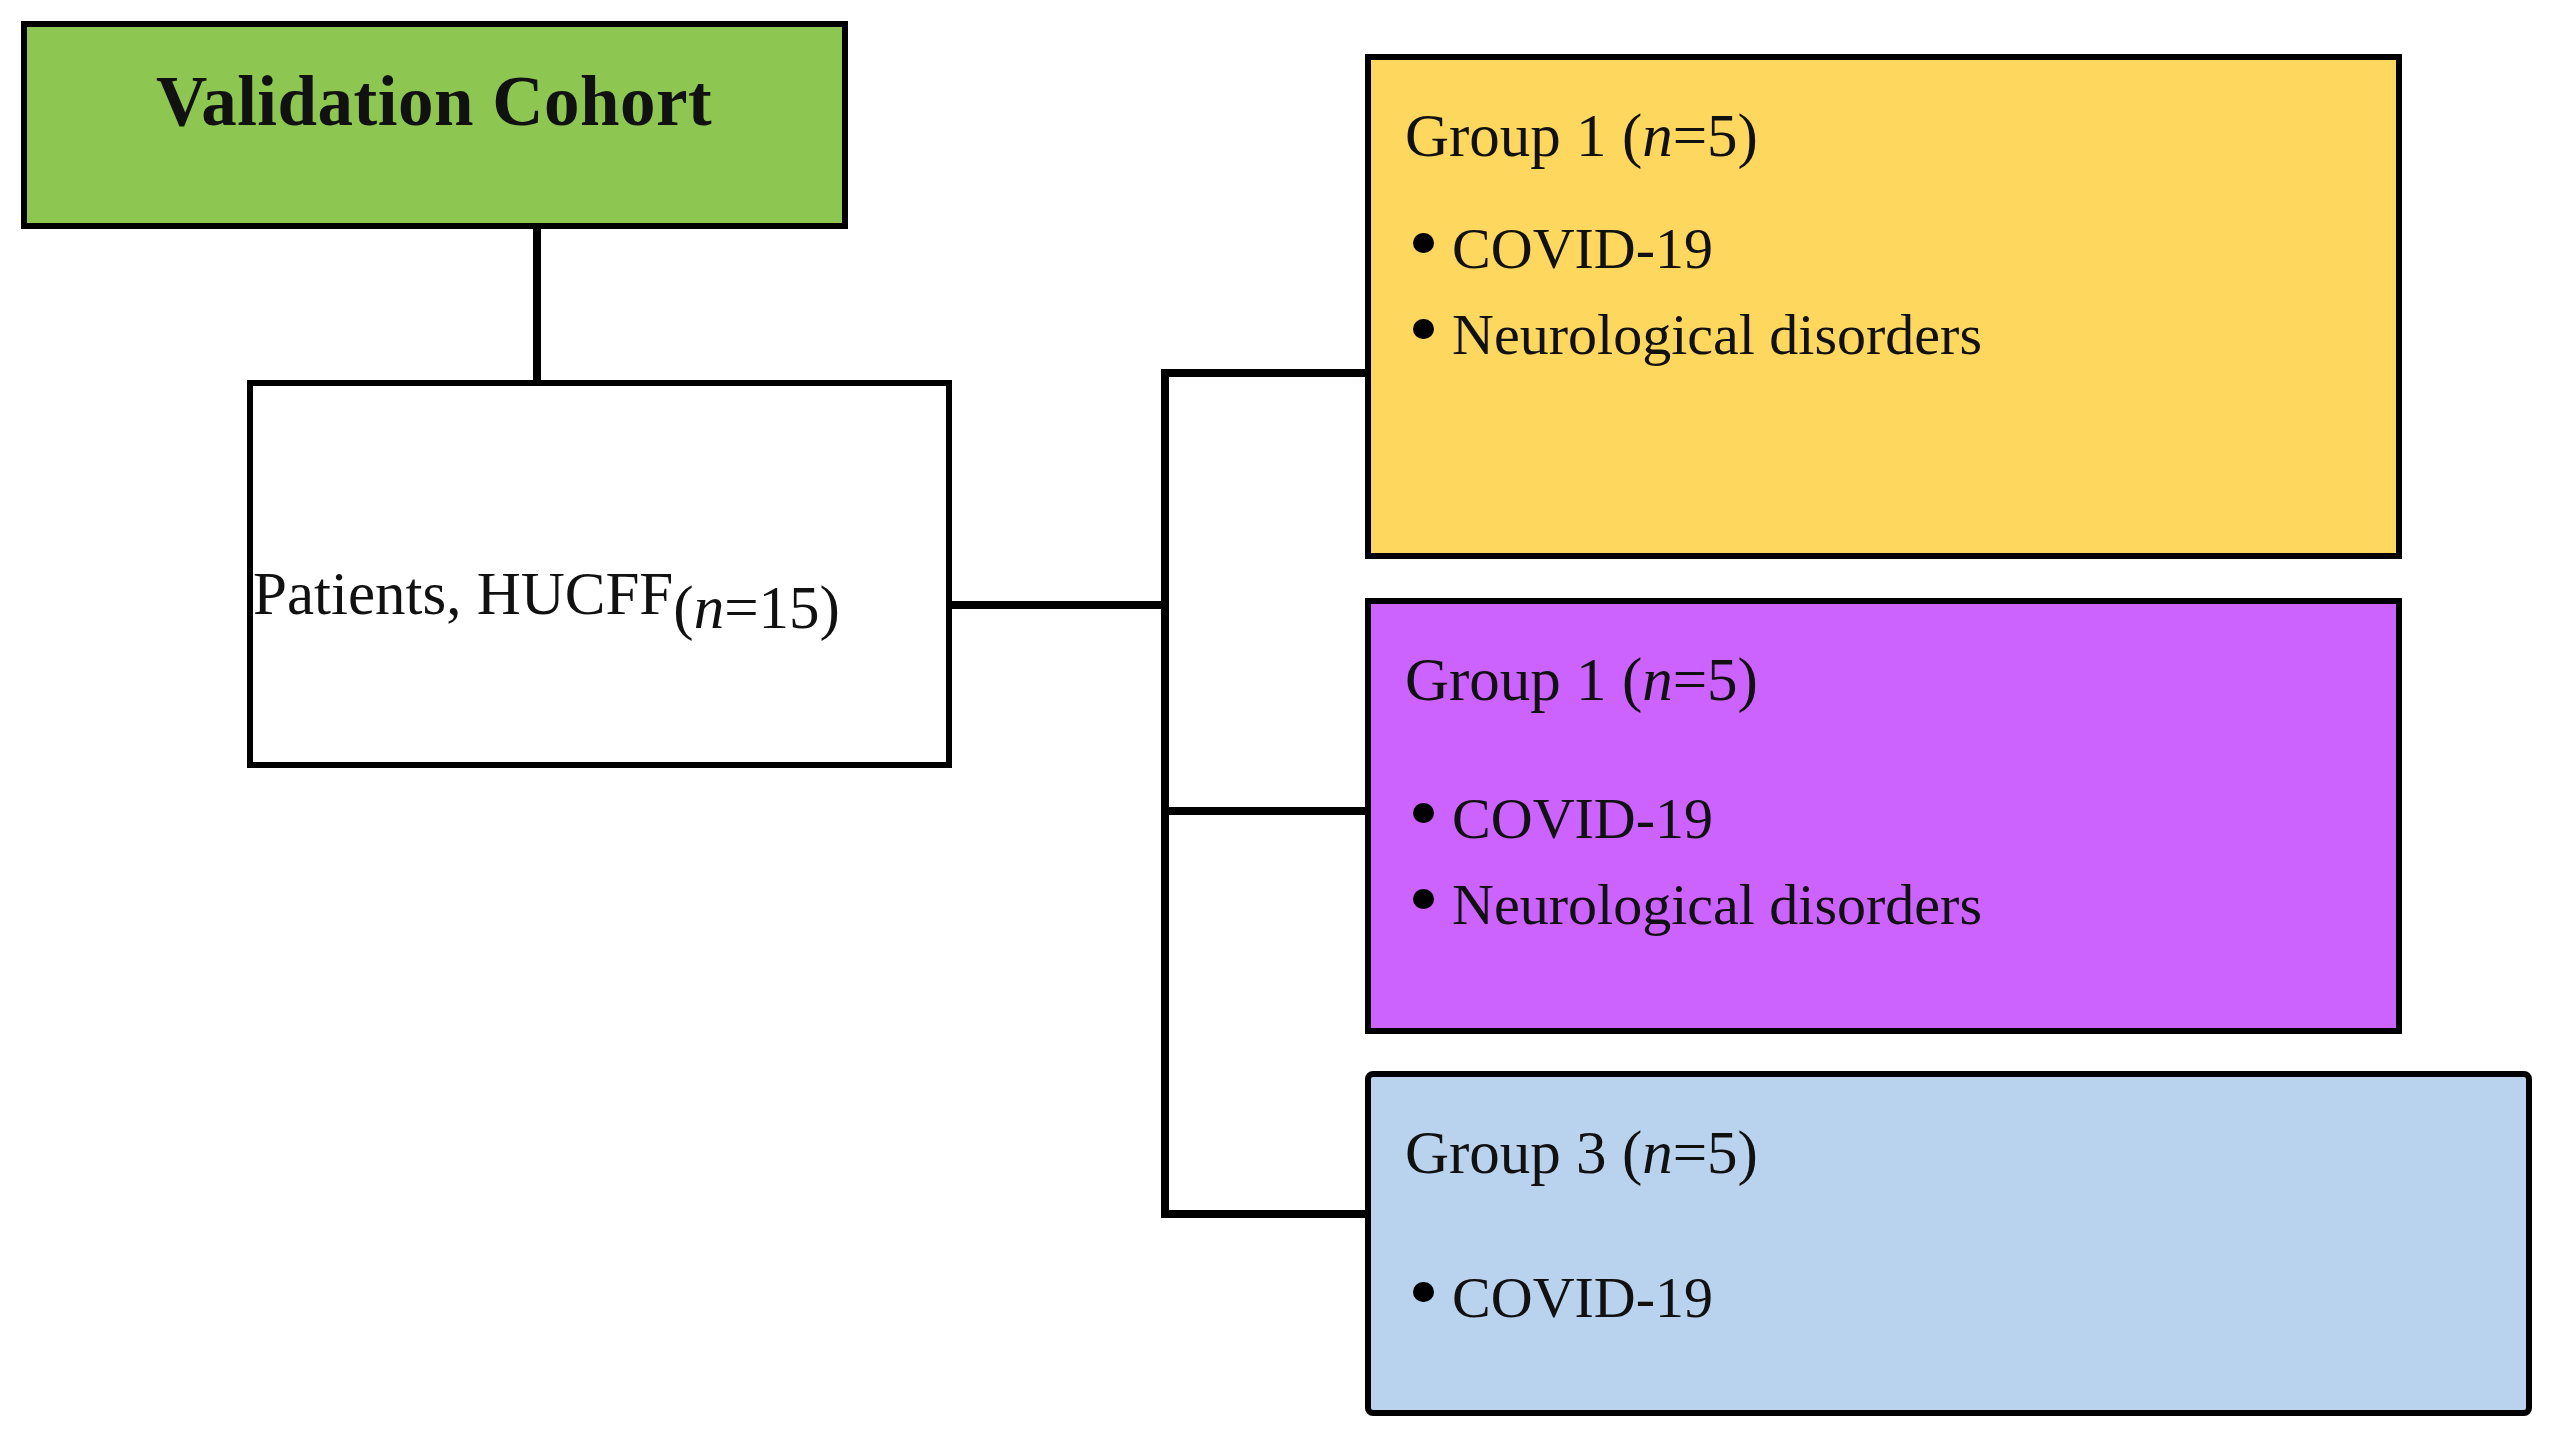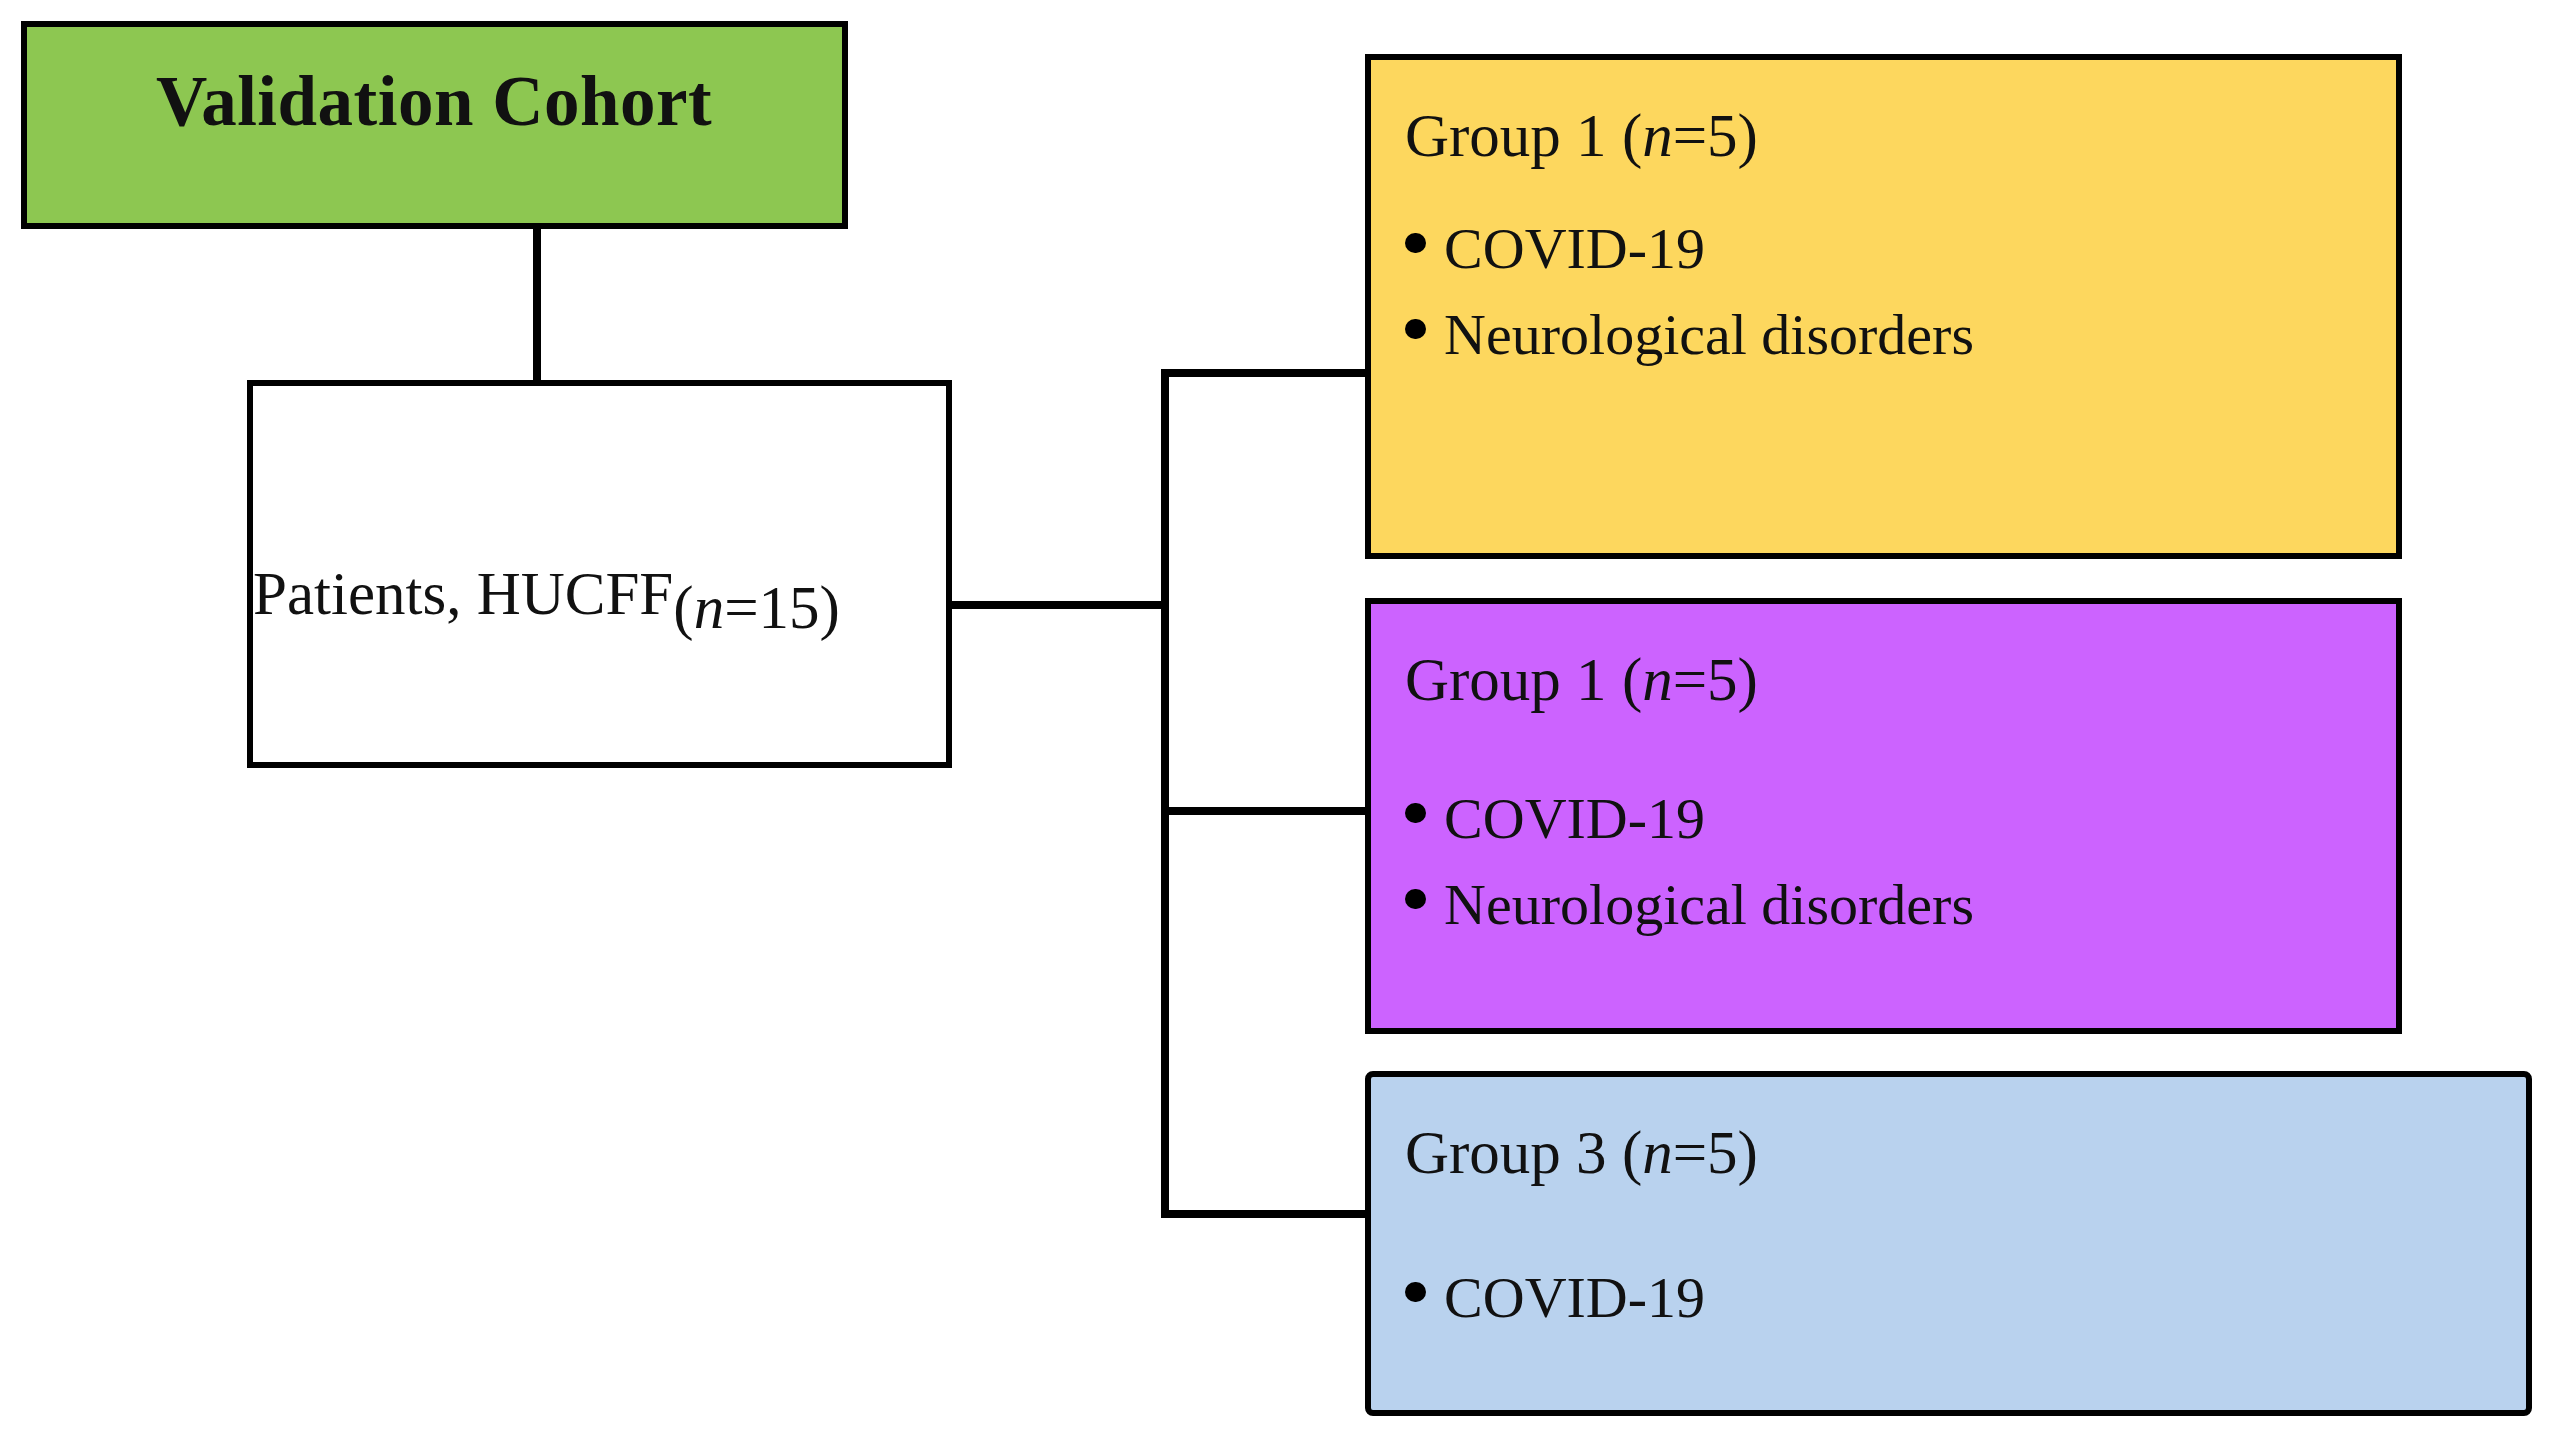--- a/index.html
+++ b/index.html
@@ -99,21 +99,21 @@
   }
 
   .group-title {
     font-size: 61px;
     line-height: 1.0;
     margin: 32px 0 0 0;
     white-space: nowrap;
   }
   .bullets {
     list-style: none;
-    margin: 0;
+    margin: 8px;
     padding: 0;
   }
   .g1 .bullets { margin-top: 54px; }
   .g2 .bullets { margin-top: 80px; }
   .g3 .bullets { margin-top: 86px; }
 
   .bullets li {
     font-size: 58px;
     line-height: 1.0;
     margin-bottom: 28px;

